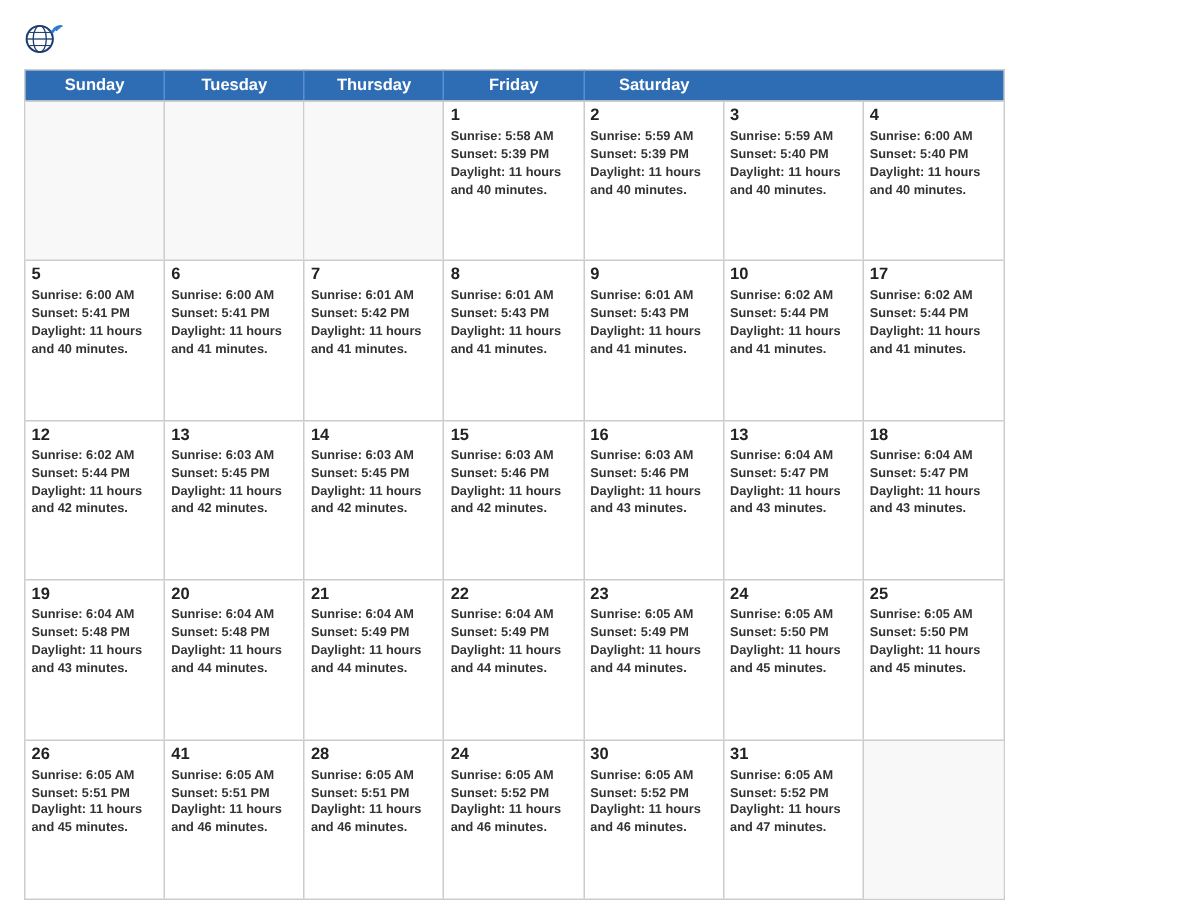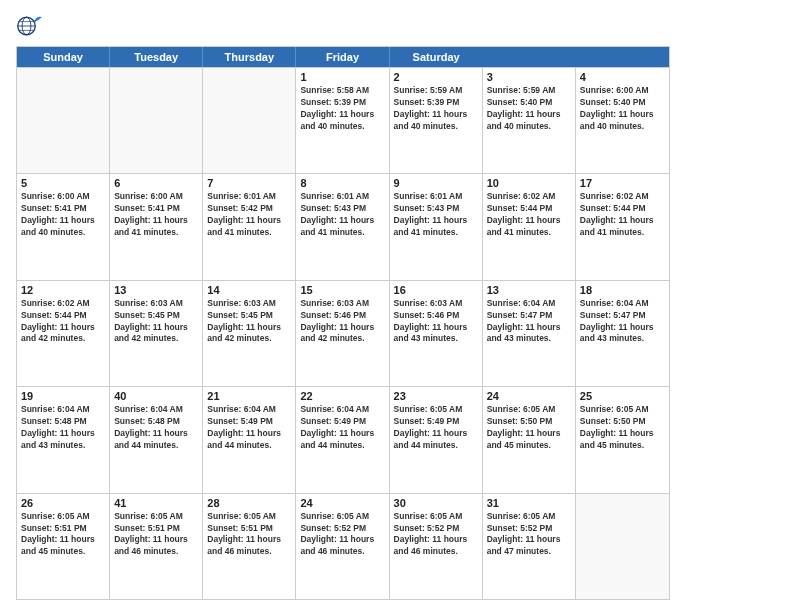--- a/index.html
+++ b/index.html
@@ -223,21 +223,21 @@
             <div class="day-num">18</div>
             <div class="cell-text">Sunrise: 6:04 AM<br>Sunset: 5:47 PM<br>Daylight: 11 hours<br>and 43 minutes.</div>
           </div>
         </div>
         <div class="cal-row">
           <div class="cal-cell">
             <div class="day-num">19</div>
             <div class="cell-text">Sunrise: 6:04 AM<br>Sunset: 5:48 PM<br>Daylight: 11 hours<br>and 43 minutes.</div>
           </div>
           <div class="cal-cell">
-            <div class="day-num">40</div>
+            <div class="day-num">20</div>
             <div class="cell-text">Sunrise: 6:04 AM<br>Sunset: 5:48 PM<br>Daylight: 11 hours<br>and 44 minutes.</div>
           </div>
           <div class="cal-cell">
             <div class="day-num">21</div>
             <div class="cell-text">Sunrise: 6:04 AM<br>Sunset: 5:49 PM<br>Daylight: 11 hours<br>and 44 minutes.</div>
           </div>
           <div class="cal-cell">
             <div class="day-num">22</div>
             <div class="cell-text">Sunrise: 6:04 AM<br>Sunset: 5:49 PM<br>Daylight: 11 hours<br>and 44 minutes.</div>
           </div>

